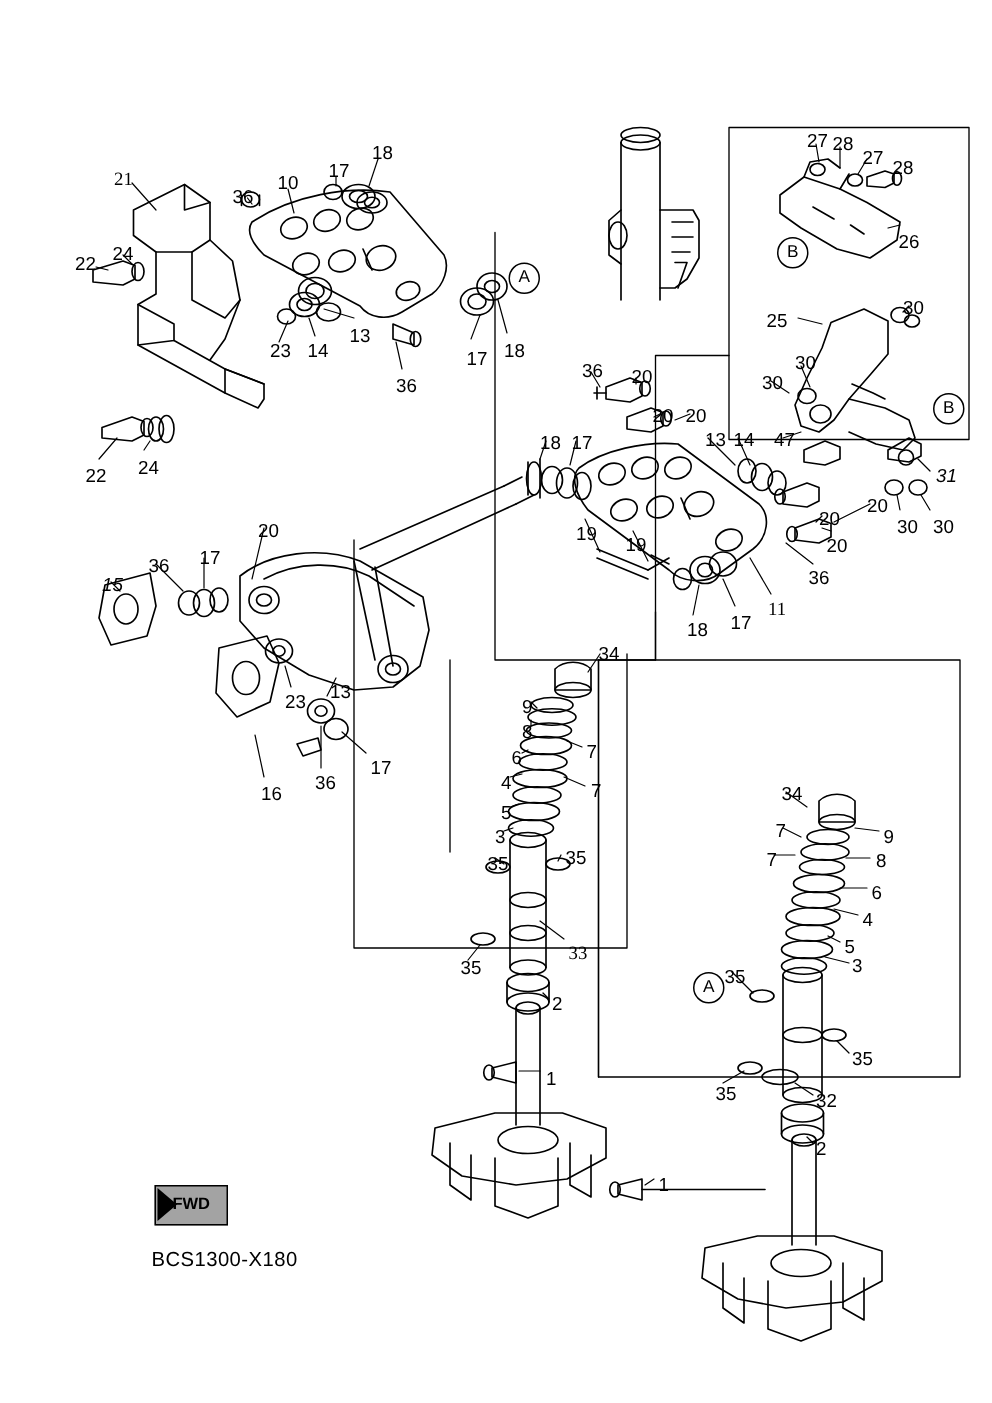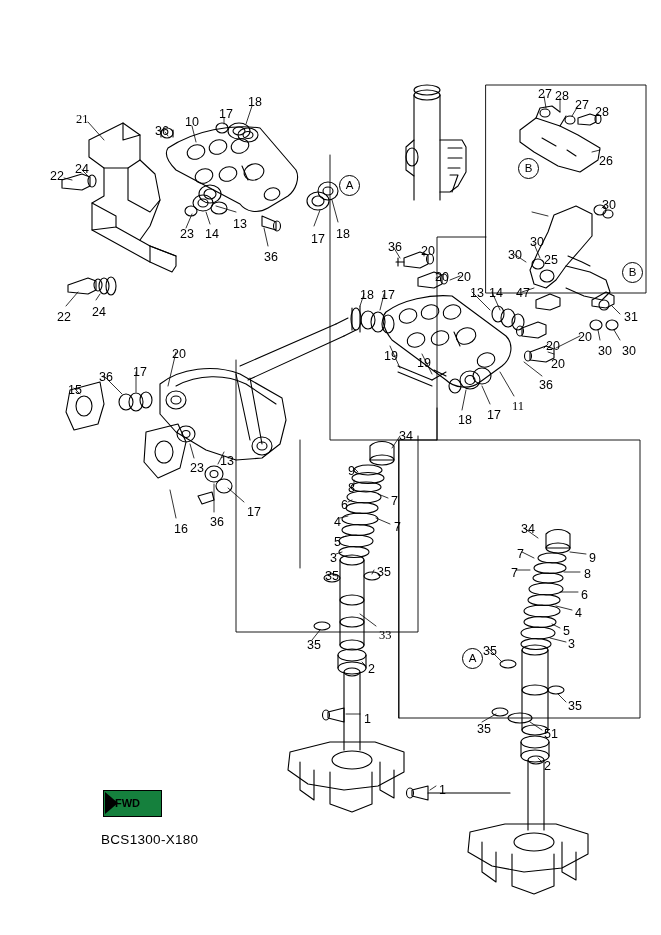--- a/index.html
+++ b/index.html
@@ -45,22 +45,21 @@
     color: #000;
     background: #fff;
   }
   .fwd-box {
     position: absolute;
     left: 103px;
     top: 790px;
     width: 47px;
     height: 25px;
     border: 1.4px solid #000;
-    background: #15803d;
-    padding-left: 10px;
+    background: #a3a3a3;
   }
   .fwd-inner {
     position: absolute;
     left: 0; top: 0;
     width: 47px;
     height: 25px;
     font-size: 11px;
     font-weight: bold;
     line-height: 25px;
     text-align: center;
@@ -429,47 +428,47 @@
       <div class="partnum" style="left: 264px; top: 251px;">36</div>
       <div class="partnum" style="left: 311px; top: 233px;">17</div>
       <div class="partnum" style="left: 336px; top: 228px;">18</div>
       <div class="partnum" style="left: 57px; top: 311px;">22</div>
       <div class="partnum" style="left: 92px; top: 306px;">24</div>
       <div class="partnum" style="left: 538px; top: 88px;">27</div>
       <div class="partnum" style="left: 555px; top: 90px;">28</div>
       <div class="partnum" style="left: 575px; top: 99px;">27</div>
       <div class="partnum" style="left: 595px; top: 106px;">28</div>
       <div class="partnum" style="left: 599px; top: 155px;">26</div>
-      <div class="partnum" style="left: 544px; top: 208px; margin-top: 46px;">25</div>
+      <div class="partnum" style="left: 511px; top: 208px;">25</div>
       <div class="partnum" style="left: 602px; top: 199px;">30</div>
       <div class="partnum" style="left: 508px; top: 249px;">30</div>
       <div class="partnum" style="left: 530px; top: 236px;">30</div>
       <div class="partnum" style="left: 516px; top: 287px;">47</div>
-      <div class="partnum" style="left: 624px; top: 311px;">31</div>
+      <div class="partnum" style="left: 624px; top: 311px; font-style: italic;">31</div>
       <div class="partnum" style="left: 598px; top: 345px;">30</div>
       <div class="partnum" style="left: 622px; top: 345px;">30</div>
       <div class="partnum" style="left: 388px; top: 241px;">36</div>
       <div class="partnum" style="left: 421px; top: 245px;">20</div>
       <div class="partnum" style="left: 435px; top: 271px;">20</div>
       <div class="partnum" style="left: 457px; top: 271px;">20</div>
       <div class="partnum" style="left: 470px; top: 287px;">13</div>
       <div class="partnum" style="left: 489px; top: 287px;">14</div>
       <div class="partnum" style="left: 360px; top: 289px;">18</div>
       <div class="partnum" style="left: 381px; top: 289px;">17</div>
       <div class="partnum" style="left: 384px; top: 350px;">19</div>
       <div class="partnum" style="left: 417px; top: 357px;">19</div>
       <div class="partnum" style="left: 546px; top: 340px;">20</div>
       <div class="partnum" style="left: 551px; top: 358px;">20</div>
       <div class="partnum" style="left: 578px; top: 331px;">20</div>
       <div class="partnum" style="left: 539px; top: 379px;">36</div>
       <div class="partnum" style="left: 458px; top: 414px;">18</div>
       <div class="partnum" style="left: 487px; top: 409px;">17</div>
       <div class="partnum" style="left: 512px; top: 400px; font-family: Liberation Serif, serif;">11</div>
       <div class="partnum" style="left: 172px; top: 348px;">20</div>
-      <div class="partnum" style="left: 68px; top: 384px;">15</div>
+      <div class="partnum" style="left: 68px; top: 384px; font-style: italic;">15</div>
       <div class="partnum" style="left: 99px; top: 371px;">36</div>
       <div class="partnum" style="left: 133px; top: 366px;">17</div>
       <div class="partnum" style="left: 190px; top: 462px;">23</div>
       <div class="partnum" style="left: 220px; top: 455px;">13</div>
       <div class="partnum" style="left: 247px; top: 506px;">17</div>
       <div class="partnum" style="left: 210px; top: 516px;">36</div>
       <div class="partnum" style="left: 174px; top: 523px; text-align: right;">16</div>
       <div class="partnum" style="left: 399px; top: 430px;">34</div>
       <div class="partnum" style="left: 348px; top: 465px;">9</div>
       <div class="partnum" style="left: 348px; top: 482px;">8</div>
@@ -490,21 +489,21 @@
       <div class="partnum" style="left: 589px; top: 552px;">9</div>
       <div class="partnum" style="left: 511px; top: 567px;">7</div>
       <div class="partnum" style="left: 584px; top: 568px;">8</div>
       <div class="partnum" style="left: 581px; top: 589px;">6</div>
       <div class="partnum" style="left: 575px; top: 607px;">4</div>
       <div class="partnum" style="left: 563px; top: 625px;">5</div>
       <div class="partnum" style="left: 568px; top: 638px;">3</div>
       <div class="partnum" style="left: 483px; top: 645px;">35</div>
       <div class="partnum" style="left: 568px; top: 700px;">35</div>
       <div class="partnum" style="left: 477px; top: 723px;">35</div>
-      <div class="partnum" style="left: 544px; top: 728px;">51</div>
+      <div class="partnum" style="left: 544px; top: 728px;">32</div>
       <div class="partnum" style="left: 544px; top: 760px;">2</div>
       <div class="partnum" style="left: 439px; top: 784px;">1</div>
     </div>
 
   <div id="markers">
       <div class="circ-label" style="left: 339px; top: 175px;">A</div>
       <div class="circ-label" style="left: 518px; top: 158px;">B</div>
       <div class="circ-label" style="left: 622px; top: 262px;">B</div>
       <div class="circ-label" style="left: 462px; top: 648px;">A</div>
     </div>

